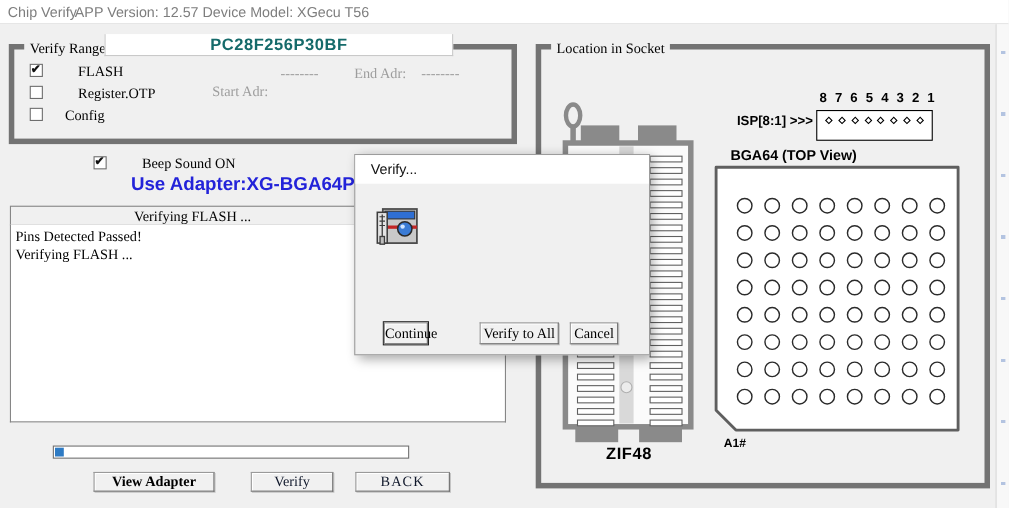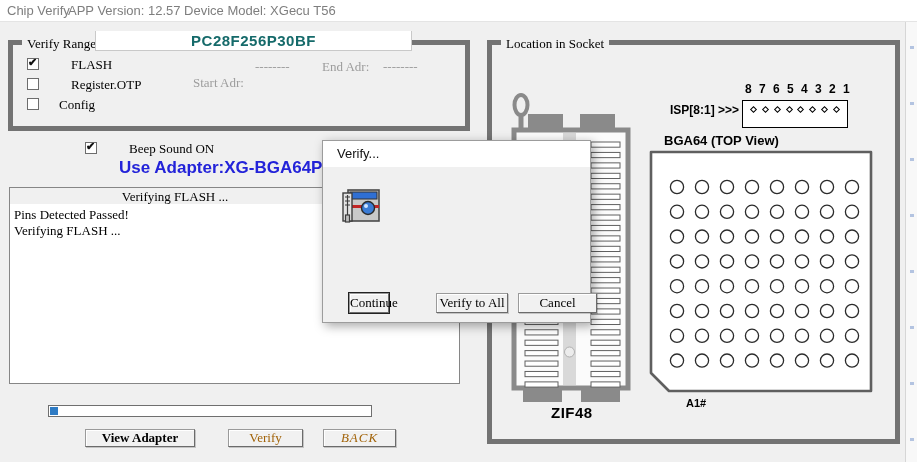--- a/index.html
+++ b/index.html
@@ -54,49 +54,49 @@
   #progress { left:48px; top:405px; width:324px; height:12px; background:#fff; border:1px solid #6f6f6f; }
   #progress .fill { position:absolute; left:1px; top:1px; bottom:1px; background:#2e7bc4; }
 
   
   .btn3d {
     position:absolute; background:#f1f1f1; text-align:center;
     border:1px solid #9a9a9a; border-right-color:#6b6b6b; border-bottom-color:#6b6b6b;
     box-shadow: inset 1px 1px 0 #ffffff, 1px 1px 0 rgba(0,0,0,0.18);
     font:13px "Liberation Serif", serif; color:#000; cursor:default;
   }
-  .btn3d.disabled { color:#a16207; }
+  .btn3d.disabled { color:#0f172a; }
   #btn-view-adapter { left:85px;  top:429px; width:110px; height:18px; line-height:16px; font-weight:bold; }
   #btn-verify       { left:228px; top:429px; width:75px;  height:18px; line-height:16px; }
-  #btn-back         { left:323px; top:429px; width:73px;  height:18px; line-height:16px; letter-spacing:1px;font-style:italic; }
+  #btn-back         { left:323px; top:429px; width:86px;  height:18px; line-height:16px; letter-spacing:1px; }
 
   
   #socket-box { left:487px; top:40px; width:413px; height:404px; }
   #isp-numbers { left:745px; top:82px; font:bold 12px "Liberation Sans", sans-serif; word-spacing:2px; letter-spacing:1px; }
   #isp-label   { left:663px; top:103px; width:76px; text-align:right; font:bold 12px "Liberation Sans", sans-serif; }
   #isp-port    { left:742px; top:100px; width:106px; height:28px; background:#fff; border:1px solid #000;
                  display:flex; justify-content:space-between; align-items:flex-start; padding:6px 8px 0 8px; }
   .pin-d { width:5px; height:5px; border:1px solid #000; background:#fff; transform:rotate(45deg); }
   #bga-label { left:664px; top:133px; font:bold 13px "Liberation Sans", sans-serif; }
-  #a1-label  { left:658px; top:397px; font:bold 11px "Liberation Sans", sans-serif;margin-left:28px; }
+  #a1-label  { left:658px; top:397px; font:bold 11px "Liberation Sans", sans-serif; }
   #zif-label { left:551px; top:404px; font:bold 15px "Liberation Sans", sans-serif; letter-spacing:0.5px; }
 
   
   #dialog {
     left:322px; top:140px; width:269px; height:183px;
     background:#f0f0f0; border:1px solid #9c9c9c;
     box-shadow:3px 3px 10px rgba(0,0,0,0.35);
   }
   #dialog-titlebar { position:absolute; left:0; top:0; right:0; height:26px; background:#ffffff; }
   #dialog-title { position:absolute; left:14px; top:5px; font:13px "Liberation Sans", sans-serif; color:#111; }
   #dialog-lines { position:absolute; left:71px; top:32px; font:13px/15.8px "Liberation Serif", serif; color:#000; white-space:nowrap; }
   .dlg-btn { height:20px; line-height:18px; top:152px; }
   #dlg-continue { left:26px;  width:40px; box-shadow: inset 1px 1px 0 #ffffff, 0 0 0 1px #222; }
   #dlg-verifyall{ left:100px; width:72px;margin-left:13px; }
-  #dlg-cancel   { left:195px; width:79px; }
+  #dlg-cancel   { left:195px; width:44px; }
 
   
   #edge-sliver {
     left:905px; top:22px; width:12px; height:440px;
     background:#f8f8f8; border-left:1px solid #d6d6d6;
     background-image:repeating-linear-gradient(180deg,
       transparent 0 24px, rgba(96,132,196,0.45) 24px 27px, transparent 27px 56px);
     background-size:4px 100%; background-repeat:no-repeat; background-position:4px 0;
   }
 </style>

